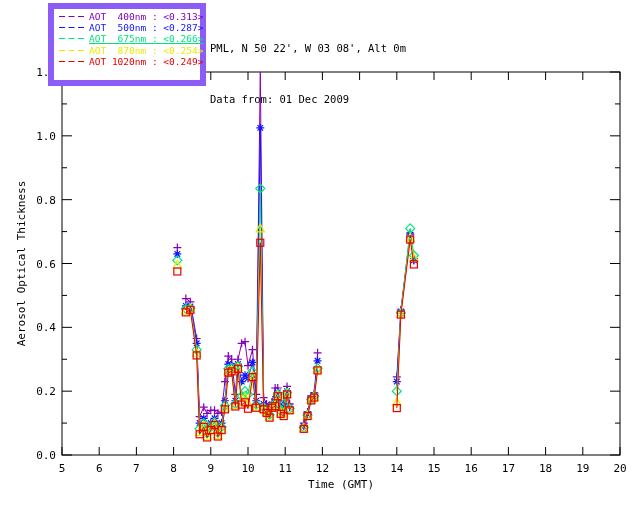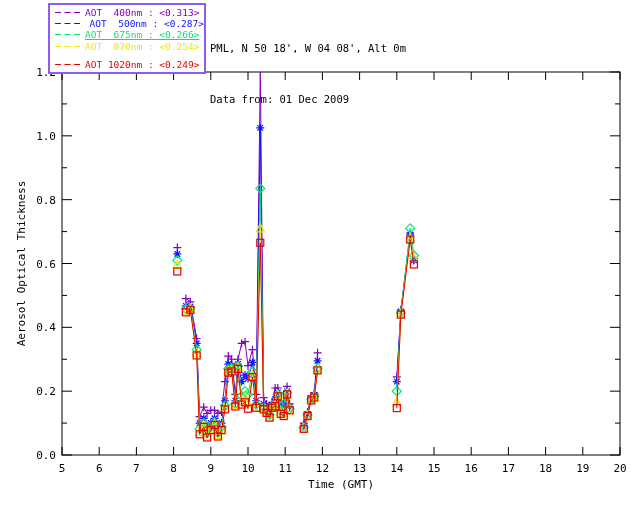--- a/index.html
+++ b/index.html
@@ -1,20 +1,20 @@
 <!DOCTYPE html>
 <html><head>
 <meta charset="utf-8">
 <style>
   html,body{margin:0;padding:0;background:#ffffff;}
   body{width:640px;height:512px;position:relative;overflow:hidden;
        font-family:"DejaVu Sans Mono",monospace;color:#000;}
   .hdr{position:absolute;left:210px;top:6px;font-size:10.5px;line-height:17px;white-space:pre;}
-  .legend{position:absolute;left:48px;top:3px;width:158px;border:2px solid #8b5cf6;
-          background:#fff;padding:2px 0 2px 0;box-sizing:border-box;}
+  .legend{position:absolute;left:48px;top:3px;width:158px;border:6px solid #8b5cf6;
+          background:#fff;padding:2px 0 13px 0;box-sizing:border-box;}
   .lrow{display:flex;align-items:center;height:11.2px;font-size:9.5px;white-space:pre;}
   .ldash{margin:0 4px 0 5px;flex:0 0 auto;}
   .chart-wrap{position:absolute;left:0;top:0;}
   svg text{font-family:"DejaVu Sans Mono",monospace;font-size:11px;fill:#000;}
 </style>
 </head>
 <body>
 
 <div class="chart-wrap">
   <svg id="plot" width="640" height="512">
@@ -318,21 +318,21 @@
       <rect x="310.716" y="394.05" width="7" height="7" stroke="#e80000" fill="none" stroke-width="1.2"></rect>
       <rect x="314.06399999999996" y="366.92083333333335" width="7" height="7" stroke="#e80000" fill="none" stroke-width="1.2"></rect>
       <rect x="393.3" y="404.5825" width="7" height="7" stroke="#e80000" fill="none" stroke-width="1.2"></rect>
       <rect x="397.392" y="311.06666666666666" width="7" height="7" stroke="#e80000" fill="none" stroke-width="1.2"></rect>
       <rect x="406.692" y="236.06249999999997" width="7" height="7" stroke="#e80000" fill="none" stroke-width="1.2"></rect>
       <rect x="410.41200000000003" y="260.9575" width="7" height="7" stroke="#e80000" fill="none" stroke-width="1.2"></rect>
     </svg>
 </div>
 
 <div class="hdr">
-  <div>PML, N 50 18', W 04 08', Alt 0m</div>
+  <div>PML, N 50 22', W 03 08', Alt 0m</div>
   <div>Data from: 01 Dec 2009</div>
 </div>
 
 <div class="legend">
   <div class="lrow" style="color: rgb(133, 0, 189);">
     <svg class="ldash" width="26" height="5">
         <line x1="0" y1="2.5" x2="26" y2="2.5" stroke="currentColor" stroke-dasharray="6 3.5"></line>
       </svg>
     <span>AOT  400nm : &lt;0.313&gt;</span>
   </div>
@@ -347,19 +347,19 @@
         <line x1="0" y1="2.5" x2="26" y2="2.5" stroke="currentColor" stroke-dasharray="6 3.5"></line>
       </svg>
     <span>AOT  675nm : &lt;0.266&gt;</span>
   </div>
   <div class="lrow" style="color: rgb(235, 235, 0);">
     <svg class="ldash" width="26" height="5">
         <line x1="0" y1="2.5" x2="26" y2="2.5" stroke="currentColor" stroke-dasharray="6 3.5"></line>
       </svg>
     <span>AOT  870nm : &lt;0.254&gt;</span>
   </div>
-  <div class="lrow" style="color: rgb(232, 0, 0); margin-top: 7px;">
+  <div class="lrow" style="color: rgb(232, 0, 0);">
     <svg class="ldash" width="26" height="5">
         <line x1="0" y1="2.5" x2="26" y2="2.5" stroke="currentColor" stroke-dasharray="6 3.5"></line>
       </svg>
     <span>AOT 1020nm : &lt;0.249&gt;</span>
   </div>
 </div>
 
 </body></html>

